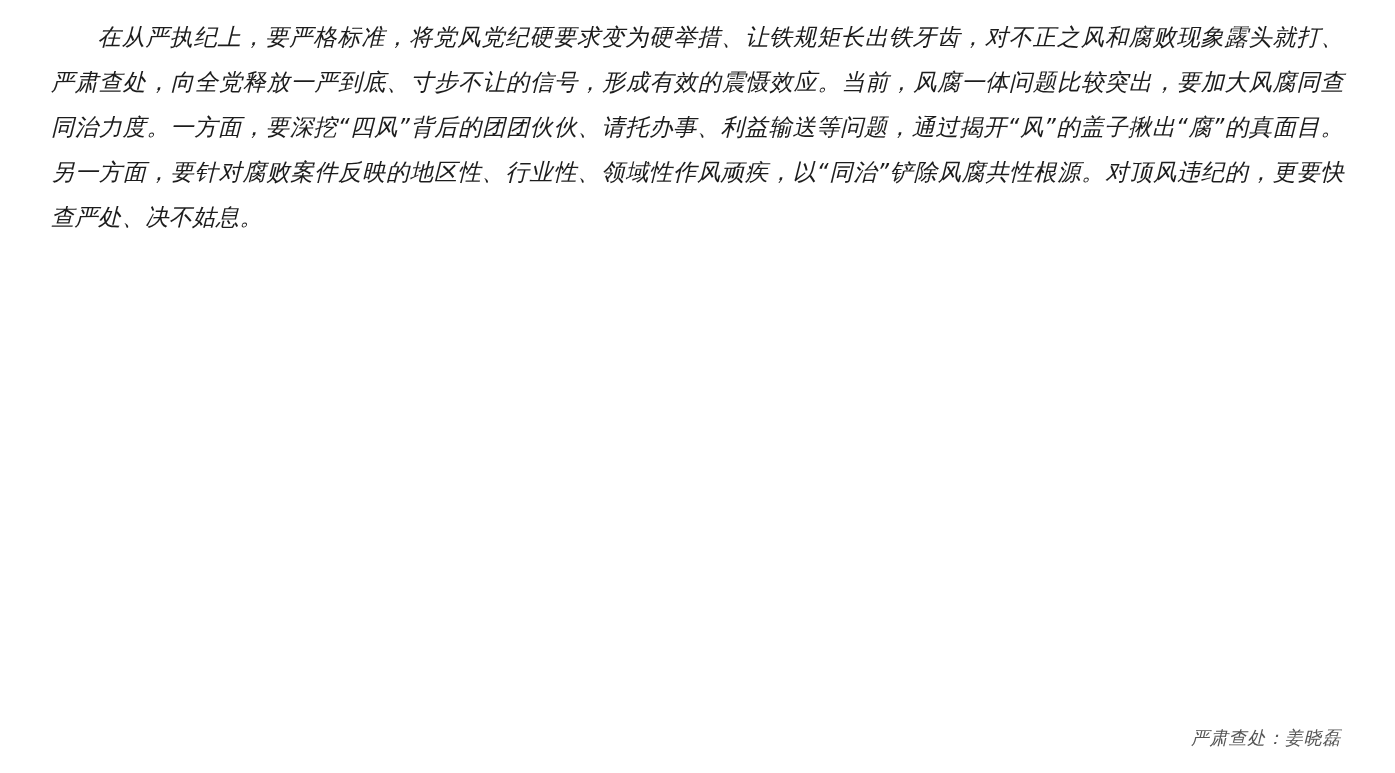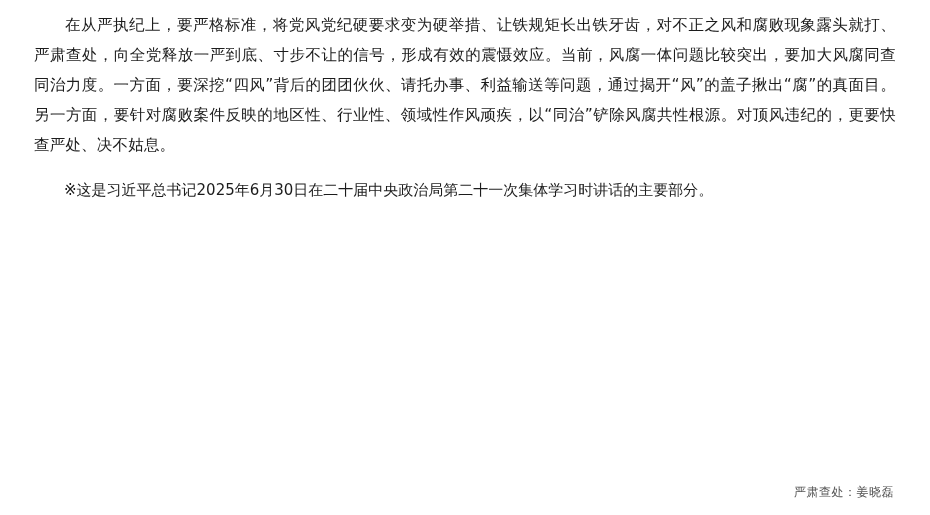--- a/index.html
+++ b/index.html
@@ -13,20 +13,21 @@
     font-family: "DejaVu Sans", "Liberation Sans", sans-serif;
     color: #1a1a1a;
     overflow: hidden;
   }
   .page {
     position: relative;
     width: 930px;
     height: 515px;
     box-sizing: border-box;
     padding: 10px 34px 0 34px;
+    font-style: italic;
   }
   .para {
     font-size: 15.5px;
     line-height: 30px;
     text-align: justify;
     text-justify: inter-ideograph;
     letter-spacing: 0.2px;
     margin: 0 0 16px 0;
     text-indent: 2em;
     color: #1c1c1c;
@@ -52,17 +53,16 @@
 </style>
 </head>
 <body>
 
 <div class="page">
 
   <p class="para">在从严执纪上，要严格标准，将党风党纪硬要求变为硬举措、让铁规矩长出铁牙齿，对不正之风和腐败现象露头就打、严肃查处，向全党释放一严到底、寸步不让的信号，形成有效的震慑效应。当前，风腐一体问题比较突出，要加大风腐同查同治力度。一方面，要深挖“四风”背后的团团伙伙、请托办事、利益输送等问题，通过揭开“风”的盖子揪出“腐”的真面目。另一方面，要针对腐败案件反映的地区性、行业性、领域性作风顽疾，以“同治”铲除风腐共性根源。对顶风违纪的，更要快查严处、决不姑息。</p>
 
 
 
-  <p class="note">※这是习近平总书记2025年6月30日在二十届中央政治局第二十一次集体学习时讲话的主要部分。</p>
 
   <div class="footer">严肃查处：姜晓磊</div>
 
 </div>
 
 </body></html>

